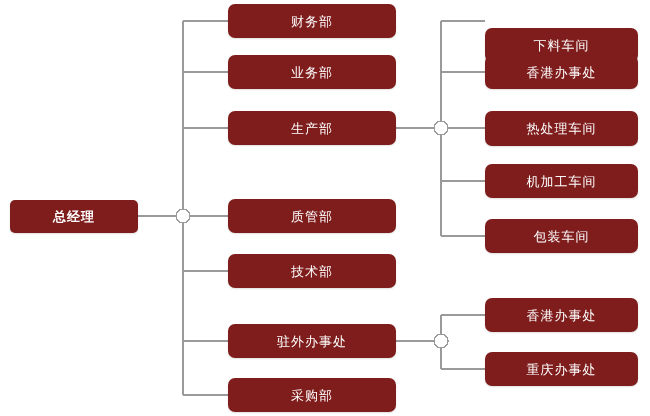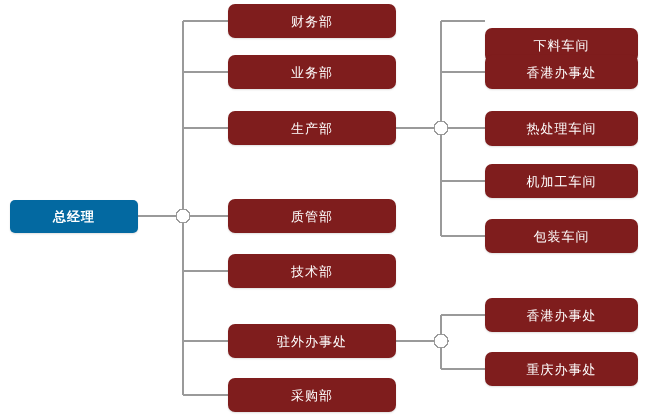--- a/index.html
+++ b/index.html
@@ -34,21 +34,21 @@
     border-radius: 7px;
     color: #ffffff;
     font-size: 13px;
     letter-spacing: 1px;
     line-height: 1;
     white-space: nowrap;
     box-shadow: 0 1px 2px rgba(0,0,0,0.13);
     z-index: 3;
   }
   .node-root {
-    background: #0369a1;
+    background: #7f1d1d;
     font-weight: bold;
     border-radius: 5px;
   }
   .node-dept,
   .node-leaf {
     background: #7f1d1d;
     font-weight: normal;
   }
   .node-label {
     display: block;

